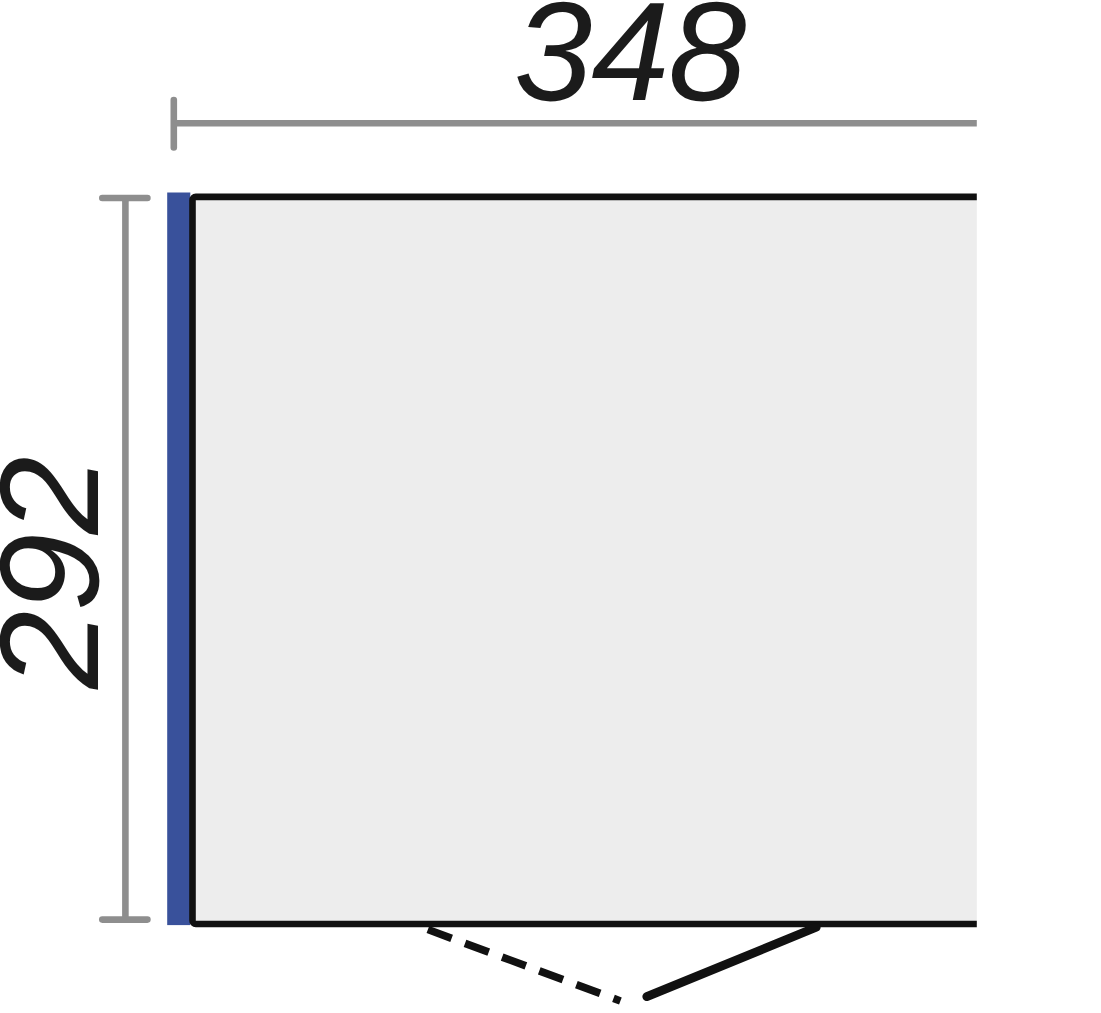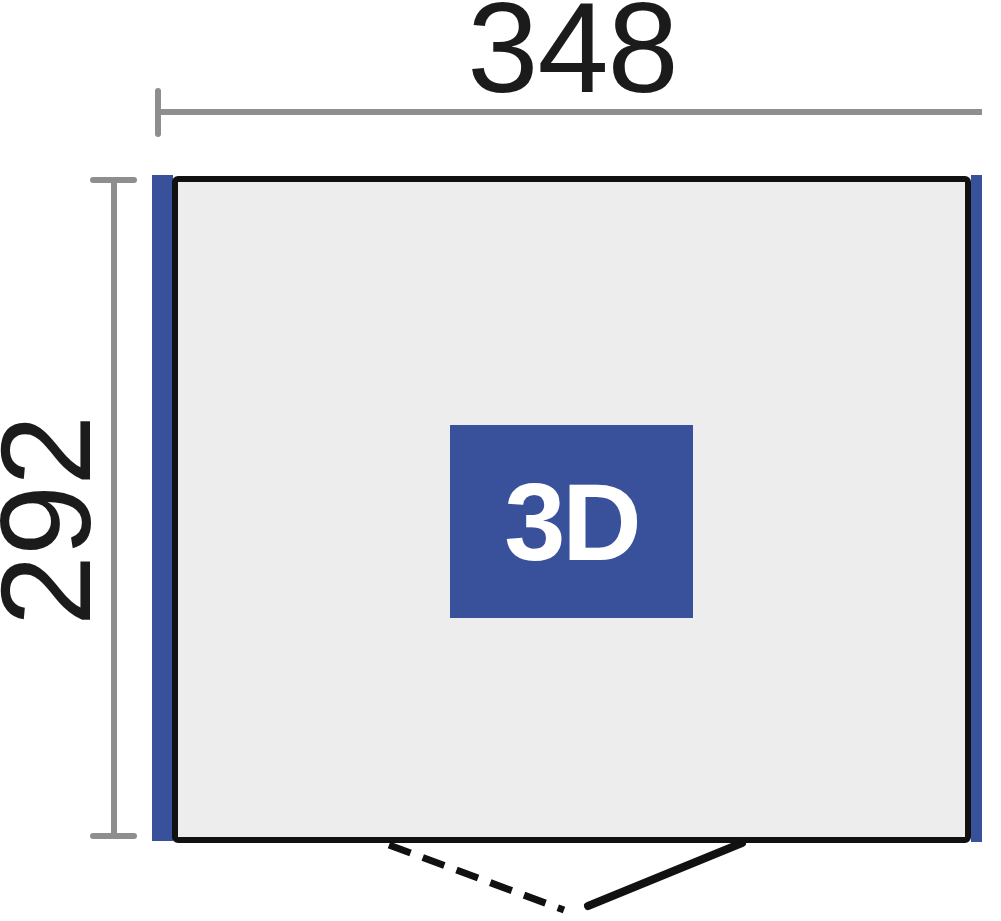--- a/index.html
+++ b/index.html
@@ -8,24 +8,25 @@
     --dimension-gray: #8E8E8E;
     --line-black: #111111;
     --badge-text: #FFFFFF;
   }
   * { margin: 0; padding: 0; box-sizing: border-box; }
   html, body { background: #ffffff; }
   body { font-family: "Liberation Sans", "DejaVu Sans", sans-serif; }
 
   .canvas {
     position: relative;
-    width: 982px;
+    width: 888px;
     height: 921px;
     background: #ffffff;
     overflow: hidden;
+    font-style: italic;
   }
 
   
   .dim-label {
     position: absolute;
     color: #1b1b1b;
     font-size: 128px;
     line-height: 1;
     font-weight: 400;
     letter-spacing: -1px;
@@ -152,22 +153,19 @@
 
   <div class="dim-label dim-label-height">292</div>
   <div class="dim-line-v"></div>
   <div class="tick-h top"></div>
   <div class="tick-h bottom"></div>
 
   <div class="side-panel left"></div>
   <div class="side-panel right"></div>
   <div class="shed-body"></div>
 
-  <div class="badge">
-    <span>3D</span>
-  </div>
 
   <svg class="door-svg" viewBox="0 0 1001 921" xmlns="http://www.w3.org/2000/svg">
     <path class="door-dashed" d="M389,845 L564,910"></path>
     <path class="door-solid" d="M588,906 L742,843"></path>
   </svg>
 
 </div>
 
 </body></html>

